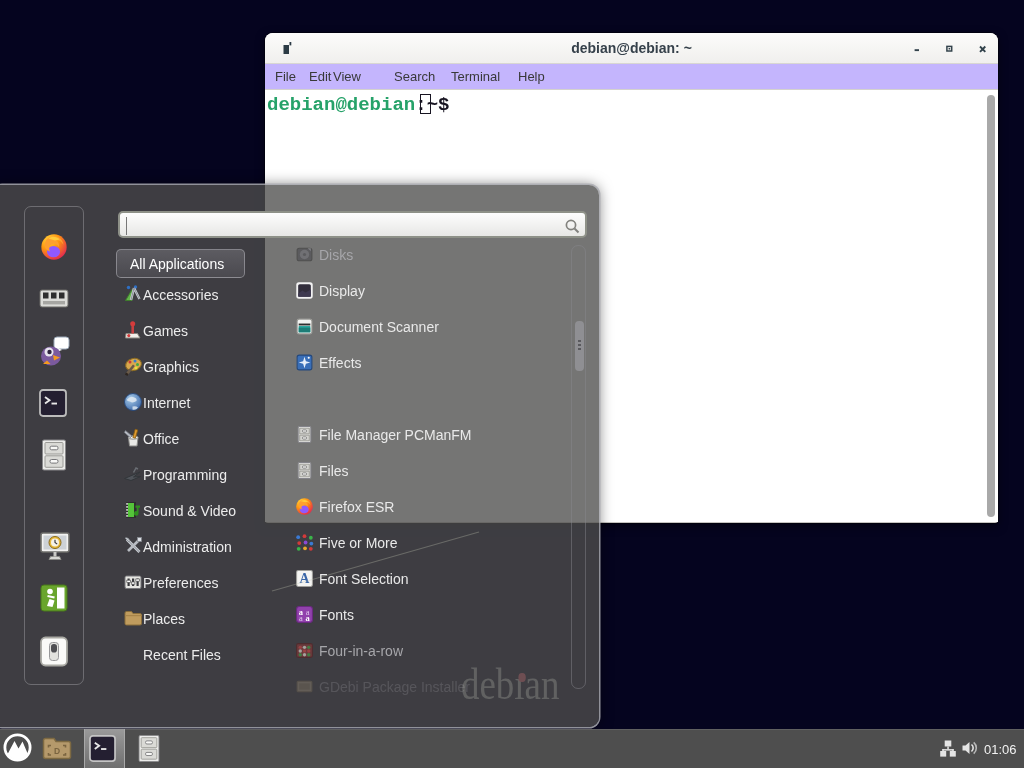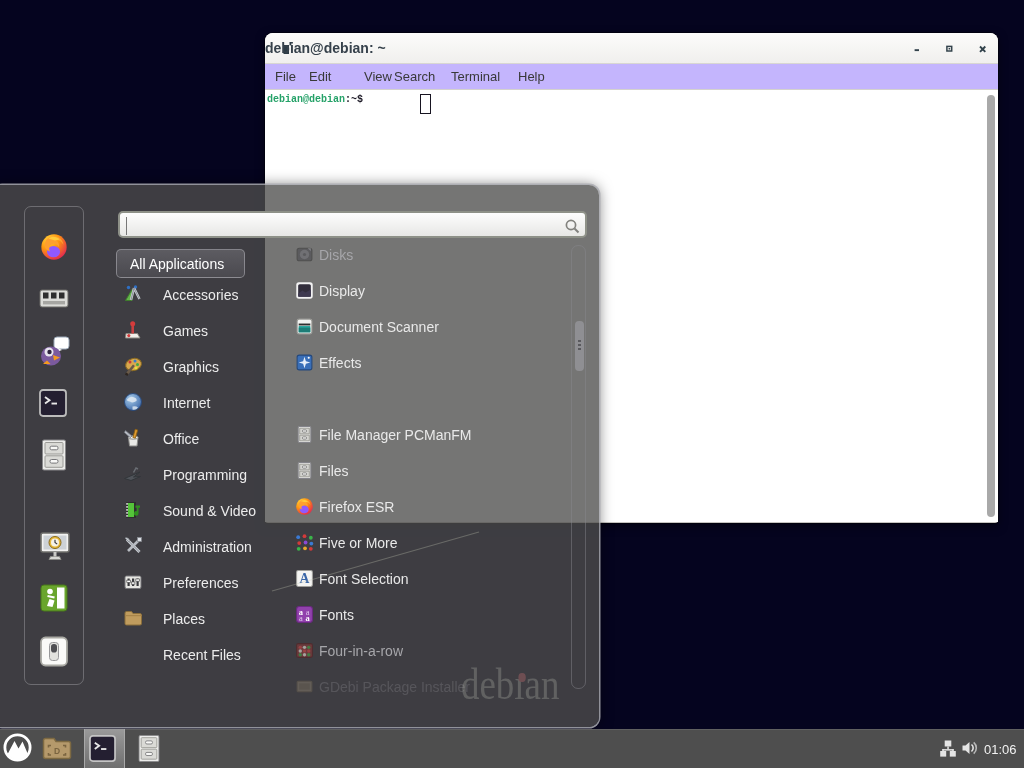--- a/index.html
+++ b/index.html
@@ -1,35 +1,35 @@
 <!DOCTYPE html>
 <html><head><meta charset="utf-8"><style>
 html,body{margin:0;padding:0}
 #screen{position:relative;width:1024px;height:768px;overflow:hidden;background:#05041f;font-family:"Liberation Sans",sans-serif}
 .abs{position:absolute}
 
 #term{position:absolute;left:265px;top:33px;width:733px;height:488px;border-radius:8px 8px 3px 3px;background:#fff;border-bottom:2px solid #c6c4c0;box-shadow:0 0 0 1px rgba(0,0,0,.35),0 3px 10px rgba(0,0,0,.5)}
 #titlebar{position:absolute;left:0;top:0;width:100%;height:30px;border-radius:8px 8px 0 0;background:linear-gradient(#fcfcfb,#f0efed);border-bottom:1px solid #d8d6d2}
-#title{position:absolute;left:0;top:7px;width:100%;font-size:14px;font-weight:bold;color:#36414b}
+#title{position:absolute;left:0;top:7px;width:100%;text-align:center;font-size:14px;font-weight:bold;color:#36414b}
 #menubar{position:absolute;left:0;top:31px;width:100%;height:25px;background:#c4b5fd;border-bottom:1px solid #d4d2ce}
 .mi{position:absolute;top:5px;font-size:13px;color:#393939}
-#tcontent{position:absolute;left:0;top:57px;width:100%;height:432px;background:#fff;font-family:"Liberation Mono",monospace;font-size:10px;font-weight:bold}
+#tcontent{position:absolute;left:0;top:57px;width:100%;height:432px;background:#fff;font-family:"Liberation Mono",monospace;font-size:19px;font-weight:bold}
 #prompt{position:absolute;left:2px;top:4px;white-space:pre}
 #cursor{position:absolute;left:155px;top:4px;width:9px;height:18px;border:1.7px solid #171421}
 #tscroll{position:absolute;right:3px;top:5px;width:8px;height:422px;background:#a9a9a9;border-radius:4px}
 .wbtn{position:absolute;top:0;width:30px;height:30px}
 
 #menu{position:absolute;left:-8px;top:184.5px;width:607px;height:542px;background:rgba(78,78,77,.78);border-radius:10px;box-shadow:0 0 0 1.5px rgba(170,172,178,.85),0 0 14px rgba(0,0,0,.5)}
 #sidebar{position:absolute;left:32px;top:21px;width:58px;height:477px;border:1px solid rgba(155,155,160,.5);border-radius:7px}
 .sic{position:absolute;left:47px}
 #searchbox{position:absolute;left:126px;top:26px;width:465px;height:23px;border-radius:5px;border:2px solid #8e9188;background:linear-gradient(#fdfdfd,#e7e7e5)}
 #allapps{position:absolute;left:124px;top:64px;width:127px;height:27px;border-radius:5px;border:1px solid rgba(190,190,196,.5);background:linear-gradient(rgba(130,130,136,.45),rgba(90,90,96,.45));color:#fff;font-size:14px}
 #allapps span{position:absolute;left:13px;top:6px}
 .cat{position:absolute;left:131px;width:160px;height:24px;color:#ececec;font-size:14px}
-.cat .lbl{position:absolute;left:40px;top:3px;white-space:nowrap}
+.cat .lbl{position:absolute;left:20px;top:3px;white-space:nowrap}
 .cat svg{position:absolute;left:0;top:0}
 .app{position:absolute;left:303px;width:270px;height:24px;color:#e9e9e9;font-size:14px}
 .app .lbl{position:absolute;left:24px;top:3px;white-space:nowrap}
 .app svg{position:absolute;left:0;top:1px;width:19px;height:19px}
 .dim{color:#a6a6aa}
 .dim2{color:rgba(210,210,215,.17)}
 #strack{position:absolute;left:579px;top:60px;width:13px;height:442px;border:1px solid rgba(138,138,144,.45);border-radius:7px}
 #sthumb{position:absolute;left:583px;top:136px;width:9px;height:50px;background:#8f8f93;border-radius:4px}
 
 #taskbar{position:absolute;left:0;top:729px;width:1024px;height:39px;background:#4e4e4e;box-shadow:inset 0 1px 0 #606060}
@@ -59,21 +59,21 @@
           <rect x="12.6" y="15" width="1.6" height="1.5" fill="#33434c"></rect>
         </svg>
       <svg class="wbtn" style="left:702px" width="30" height="30">
           <path d="M13 13.5 L18.3 18.8 M18.3 13.5 L13 18.8" stroke="#33434c" stroke-width="1.9"></path>
           <rect x="14.6" y="15.1" width="2.2" height="2.2" fill="#33434c"></rect>
         </svg>
     </div>
     <div id="menubar">
       <span class="mi" style="left:10px">File</span>
       <span class="mi" style="left:44px">Edit</span>
-      <span class="mi" style="left:99px">View</span>
+      <span class="mi" style="left:68px">View</span>
       <span class="mi" style="left:129px">Search</span>
       <span class="mi" style="left:186px">Terminal</span>
       <span class="mi" style="left:253px">Help</span>
     </div>
     <div id="tcontent">
       <div id="prompt"><span style="color:#26a269">debian@debian</span><span style="color:#171421">:~$</span></div>
       <div id="cursor"></div>
       <div id="tscroll"></div>
     </div>
   </div>

